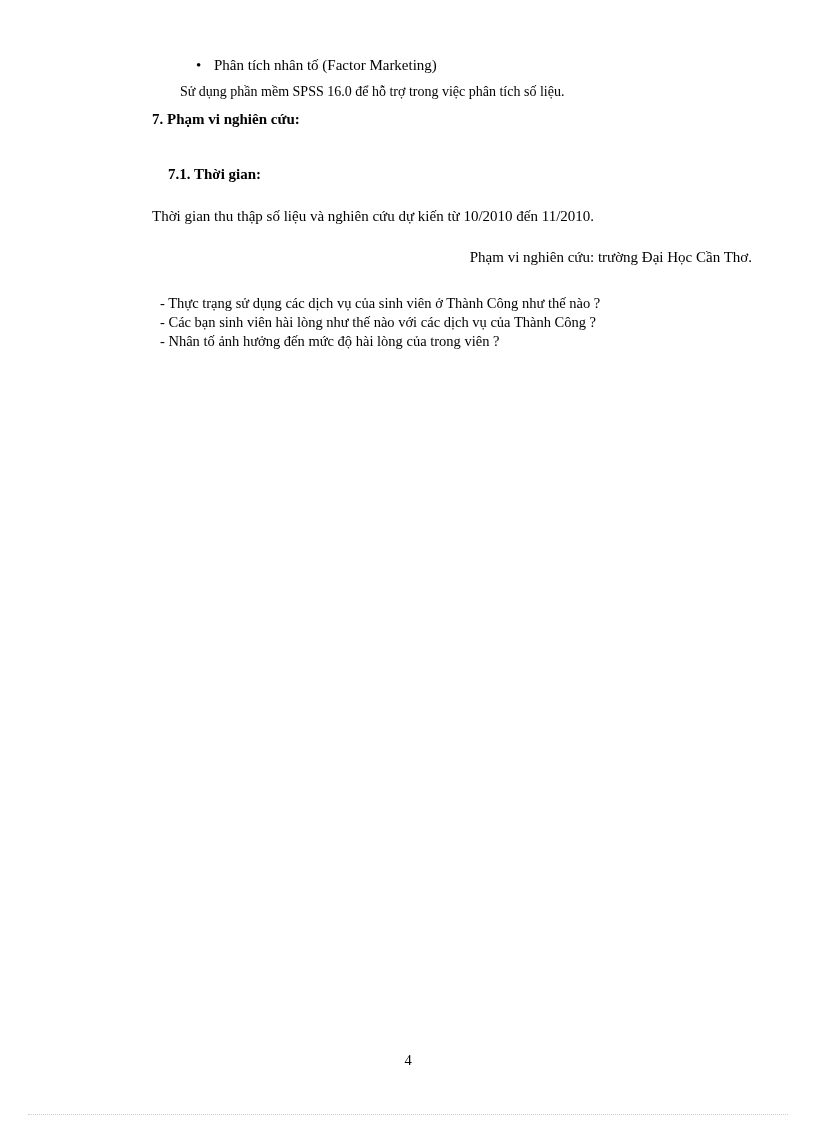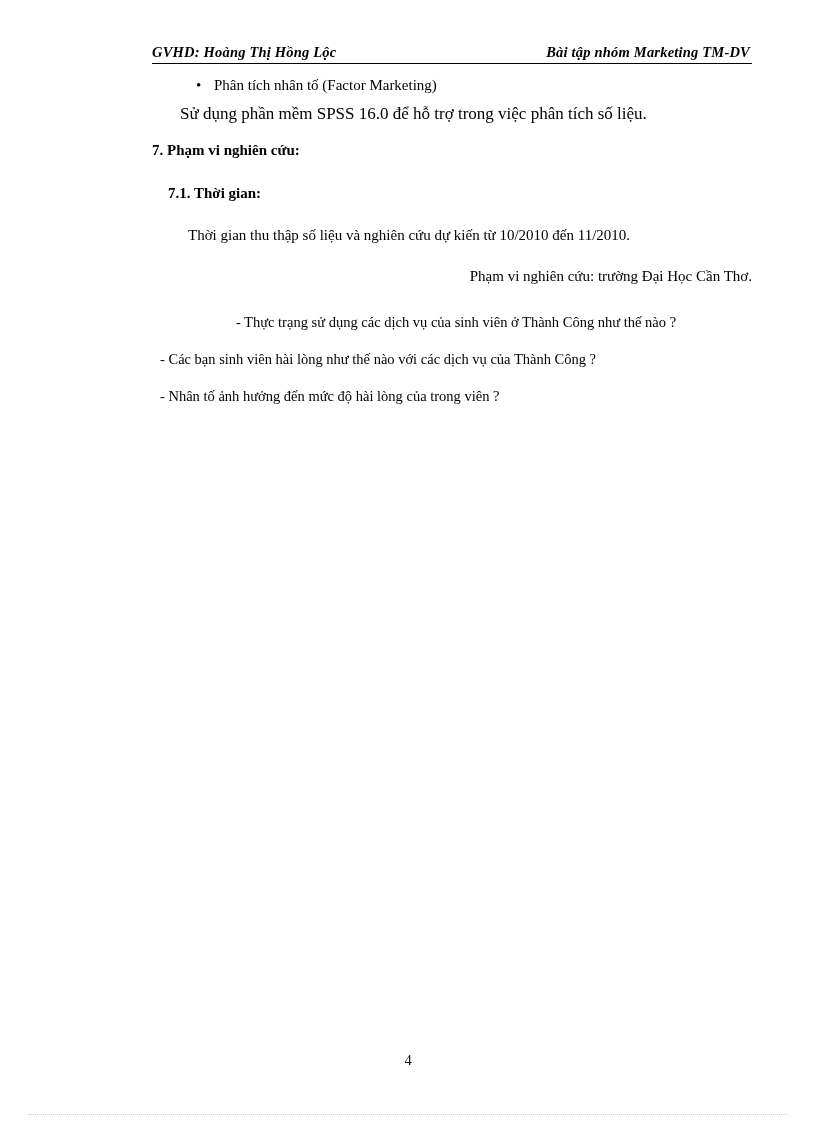--- a/index.html
+++ b/index.html
@@ -60,59 +60,56 @@
     position: absolute;
     left: 44px;
     top: 0px;
     font-size: 15px;
     line-height: 1.25;
   }
 
   .indent-para {
     margin-top: 8px;
     padding-left: 28px;
-    font-size: 17px;
+    font-size: 14px;
     line-height: 1.3;
   }
 
   .heading {
-    margin-top: 16px;
+    margin-top: 9px;
     font-weight: bold;
     font-size: 15px;
     line-height: 1.3;
   }
   .subheading {
-    margin-top: 24px;
+    margin-top: 36px;
     padding-left: 16px;
     font-weight: bold;
     font-size: 15px;
     line-height: 1.3;
   }
   .body-para {
     margin-top: 22px;
     font-size: 15px;
     line-height: 1.3;
-    margin-left: 36px;
   }
   .body-para.indented {
     padding-left: 46px;
     text-align: right;
   }
   .q-list {
     margin-top: 26px;
   }
   .q-item {
-    margin-top: 18px;
     padding-left: 8px;
     font-size: 14.5px;
     line-height: 1.3;
   }
   .q-item.first {
     margin-top: 0;
-    text-align: center;
   }
 
   .page-number {
     position: absolute;
     left: 0;
     top: 1052px;
     width: 816px;
     text-align: center;
     font-size: 14.5px;
   }
@@ -124,24 +121,20 @@
     border-top: 1px dotted #cfcfcf;
   }
 </style>
 </head>
 <body>
 
 <div class="page">
 
   <div class="content">
 
-    <div class="doc-header">
-      <span class="left">GVHD: Hoàng Thị Hồng Lộc</span>
-      <span class="right">Bài tập nhóm Marketing TM-DV</span>
-    </div>
 
     <div class="bullet-line">
       <span class="dot">•</span>
       <span>Phân tích nhân tố (Factor Marketing)</span>
     </div>
 
     <div class="indent-para">Sử dụng phần mềm SPSS 16.0 để hỗ trợ trong việc phân tích số liệu.</div>
 
     <div class="heading">7. Phạm vi nghiên cứu:</div>
 

